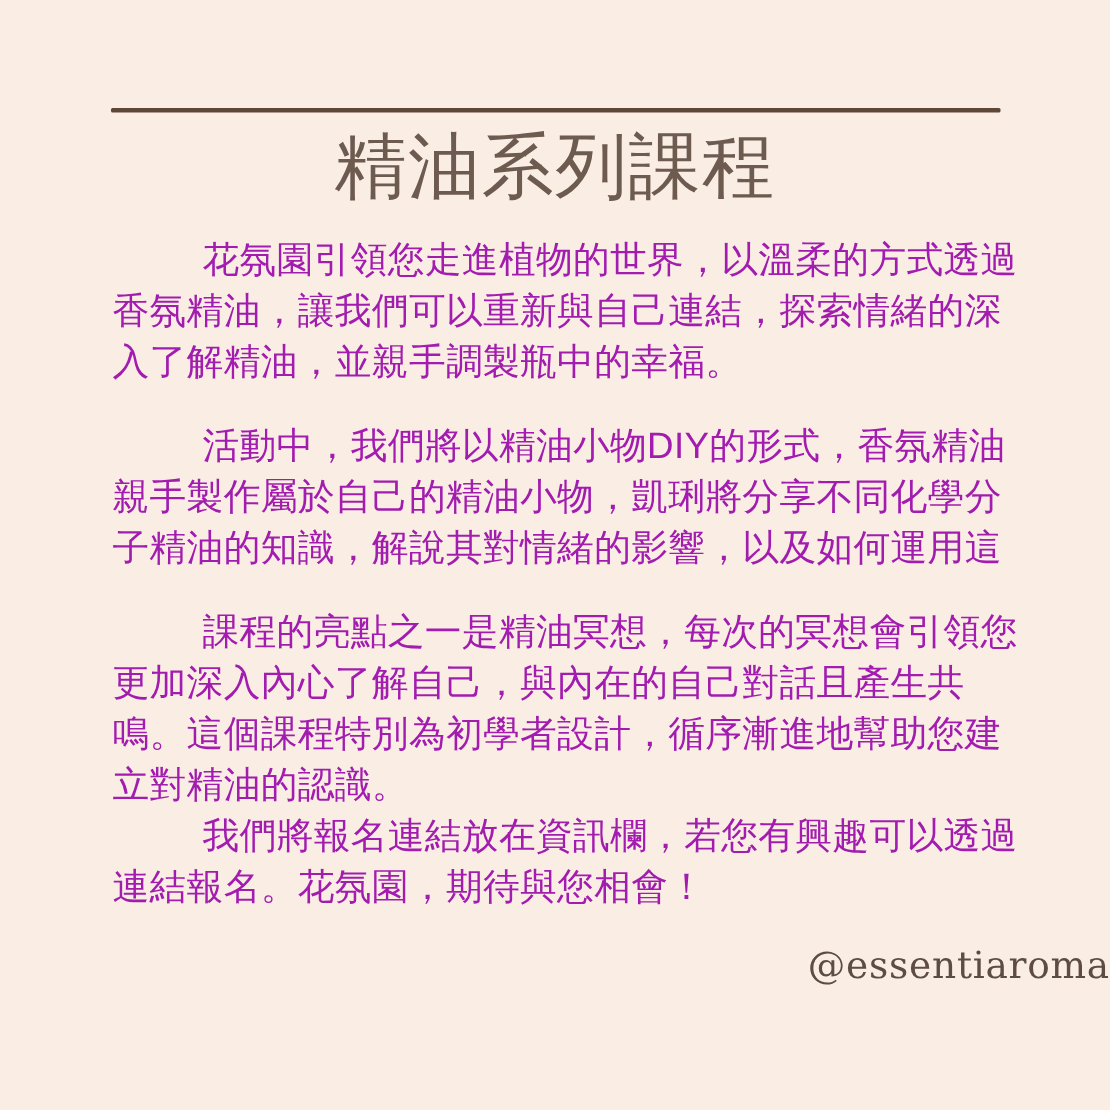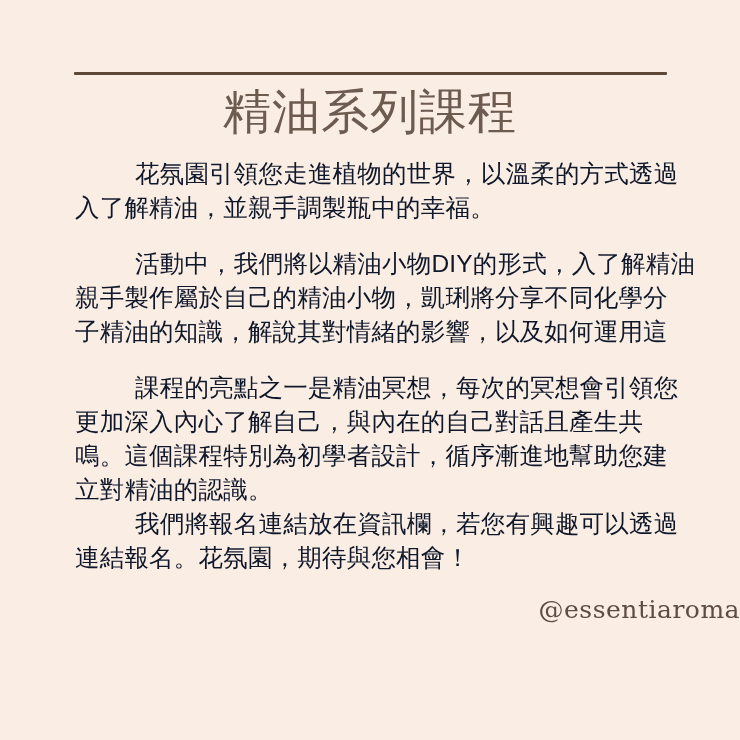--- a/index.html
+++ b/index.html
@@ -30,21 +30,21 @@
     margin: 14px 0 0 0;
     text-align: center;
     font-size: 48px;
     line-height: 46px;
     font-weight: 500;
     letter-spacing: 1px;
     color: #6d5b50;
   }
   .content {
     margin: 22px 70px 0 75px;
-    color: #0f172a;
+    color: #a21caf;
     font-size: 24.5px;
     font-weight: 400;
   }
   .para {
     margin: 0;
   }
   .para.spaced {
     margin-top: 22px;
   }
   .para.attached {
@@ -75,25 +75,26 @@
 <div class="poster">
 
   <div class="divider"></div>
 
   <h1 class="title">精油系列課程</h1>
 
   <div class="content">
 
     <p class="para">
       <span class="line indent">花氛園引領您走進植物的世界，以溫柔的方式透過</span>
+      <span class="line">香氛精油，讓我們可以重新與自己連結，探索情緒的深</span>
       <span class="line">入了解精油，並親手調製瓶中的幸福。</span>
     </p>
 
     <p class="para spaced">
-      <span class="line indent">活動中，我們將以精油小物DIY的形式，入了解精油</span>
+      <span class="line indent">活動中，我們將以精油小物DIY的形式，香氛精油</span>
       <span class="line">親手製作屬於自己的精油小物，凱琍將分享不同化學分</span>
       <span class="line">子精油的知識，解說其對情緒的影響，以及如何運用這</span>
     </p>
 
     <p class="para spaced">
       <span class="line indent">課程的亮點之一是精油冥想，每次的冥想會引領您</span>
       <span class="line">更加深入內心了解自己，與內在的自己對話且產生共</span>
       <span class="line">鳴。這個課程特別為初學者設計，循序漸進地幫助您建</span>
       <span class="line">立對精油的認識。</span>
     </p>

